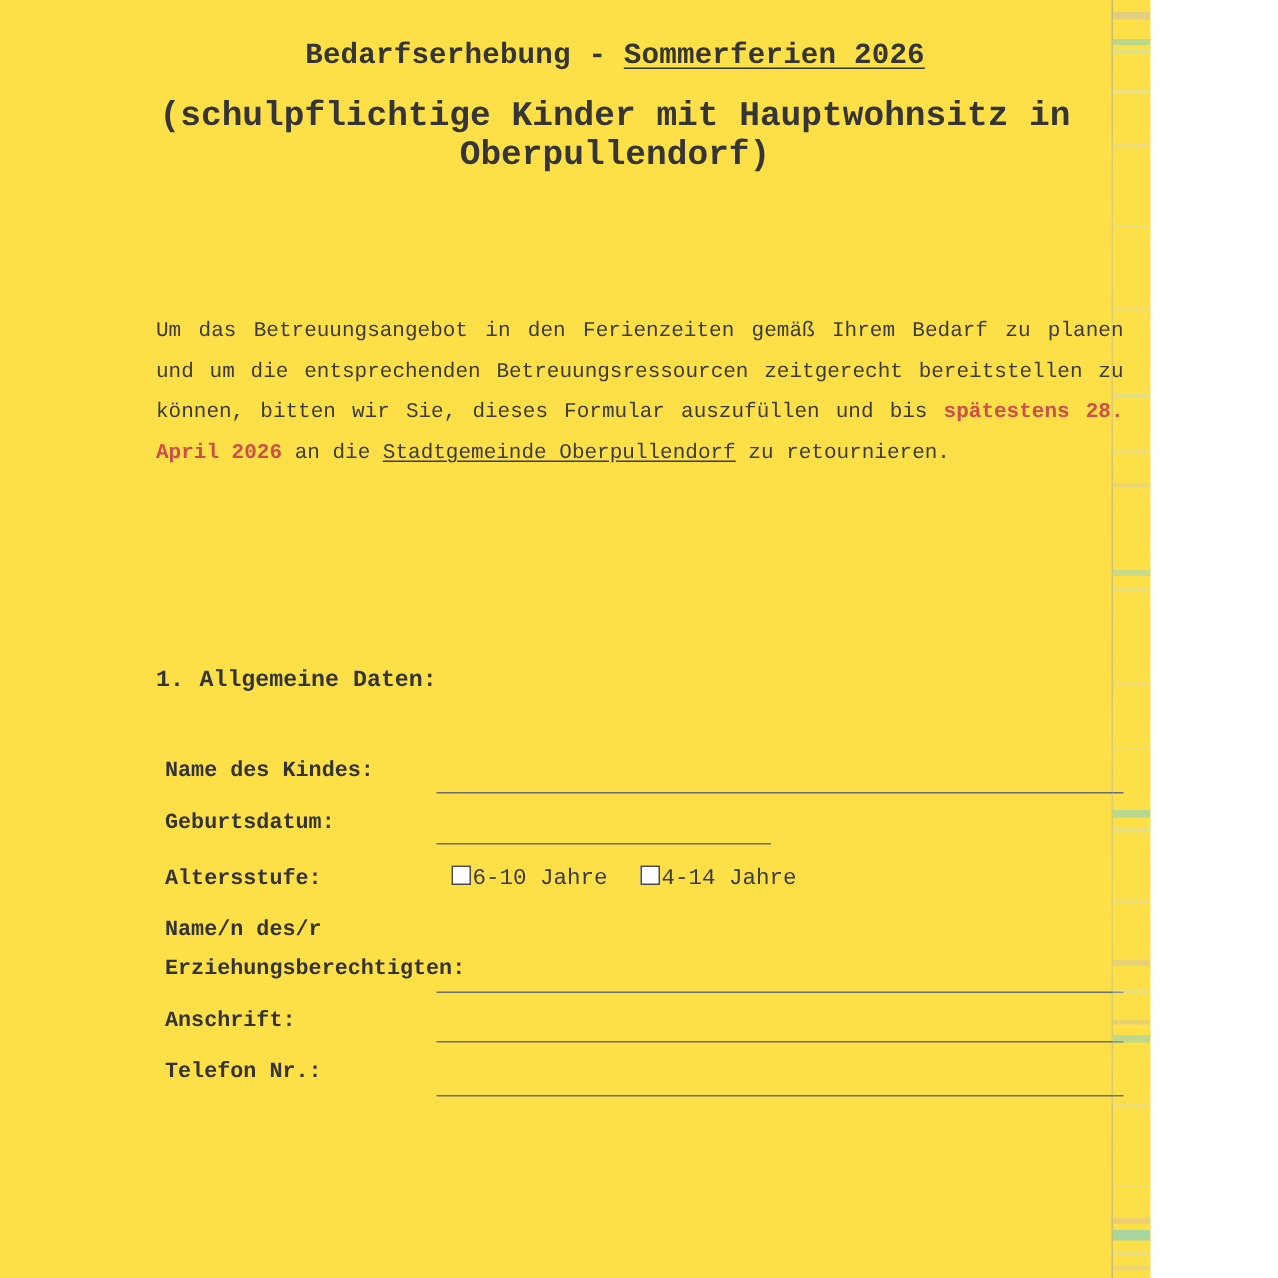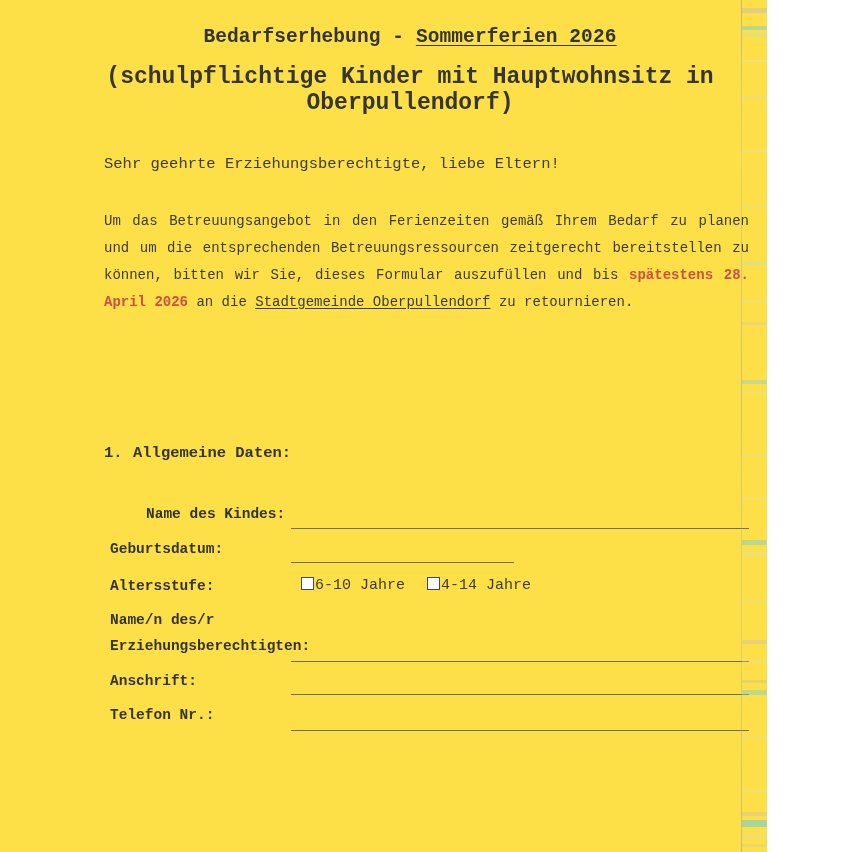--- a/index.html
+++ b/index.html
@@ -156,31 +156,30 @@
 </head>
 <body>
 
 <div class="page">
 
   <div class="doc-title">
     <span>Bedarfserhebung - </span><span class="u">Sommerferien 2026</span>
   </div>
   <div class="doc-subtitle">(schulpflichtige Kinder mit Hauptwohnsitz in Oberpullendorf)</div>
 
-  <div class="salutation">Sehr geehrte Erziehungsberechtigte, liebe Eltern!</div>
 
   <div class="para p1">
     <span>Um das Betreuungsangebot in den Ferienzeiten gemäß Ihrem Bedarf zu planen und um die entsprechenden Betreuungsressourcen zeitgerecht bereitstellen zu können, bitten wir Sie, dieses Formular auszufüllen und bis </span><span class="red">spätestens 28. April 2026</span><span> an die </span><span class="ul">Stadtgemeinde Oberpullendorf</span><span> zu retournieren.</span>
   </div>
 
 
   <div class="section-num">1.</div>
   <div class="section-title">Allgemeine Daten:</div>
 
-  <div class="field-label" style="top:506px;margin-left:36px;">Name des Kindes:</div>
+  <div class="field-label" style="top:506px;">Name des Kindes:</div>
   <div class="rule" style="left:291px; top:528px; width:458px;"></div>
 
   <div class="field-label" style="top:541px;">Geburtsdatum:</div>
   <div class="rule" style="left:291px; top:562px; width:223px;"></div>
 
   <div class="field-label" style="top:578px;">Altersstufe:</div>
   <div class="checkrow" style="left:301px; top:577px;">
     <span class="opt"><span class="box"></span><span>6-10 Jahre</span></span><span class="opt"><span class="box"></span><span>4-14 Jahre</span></span>
   </div>
 

